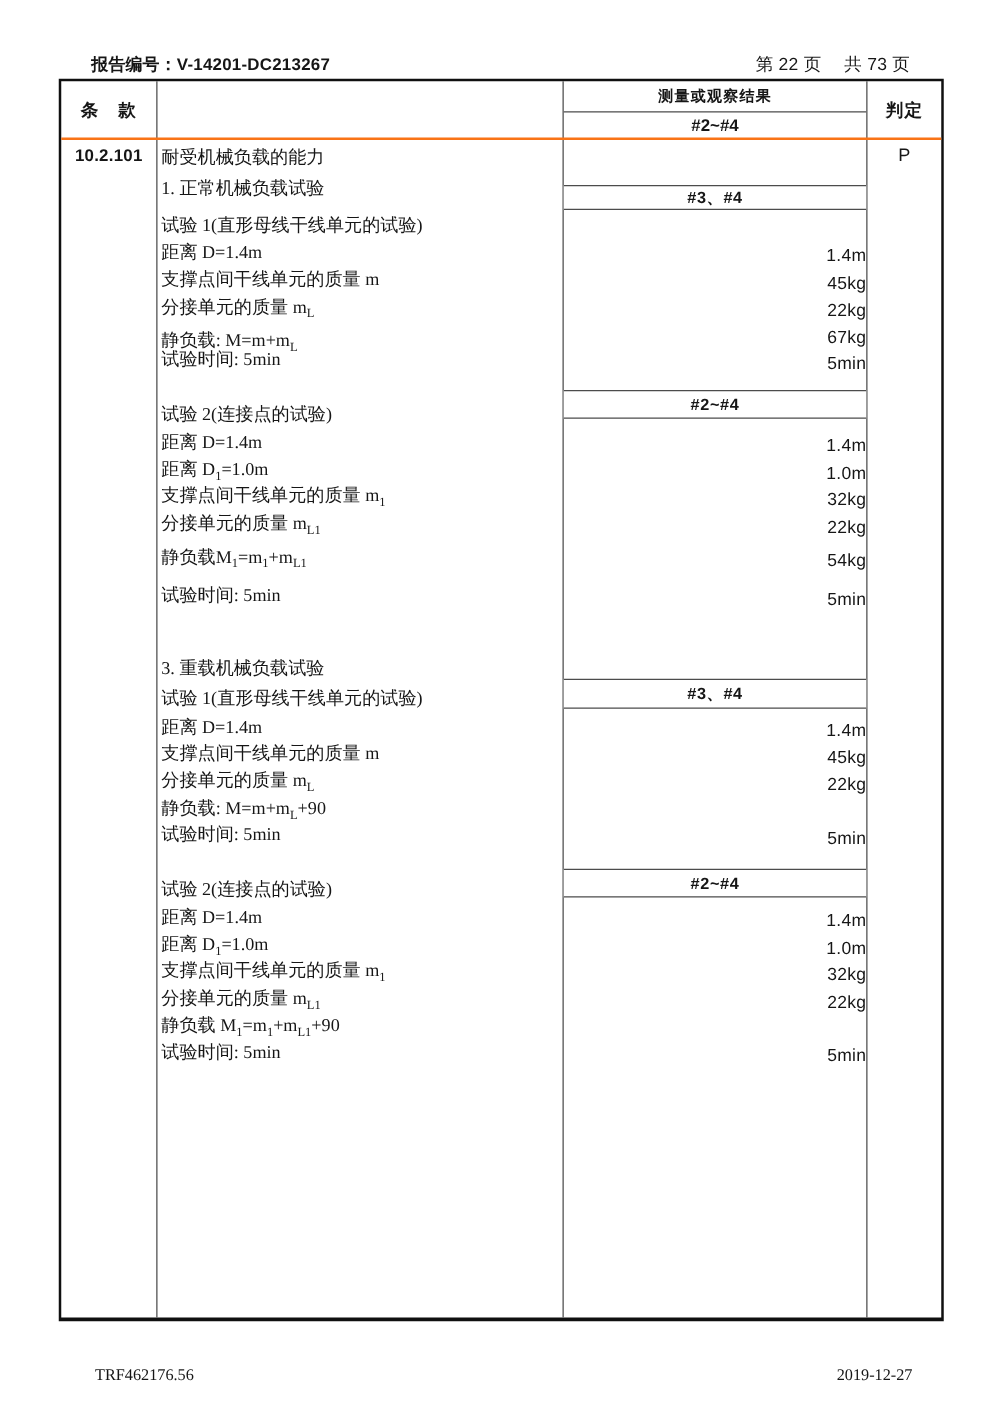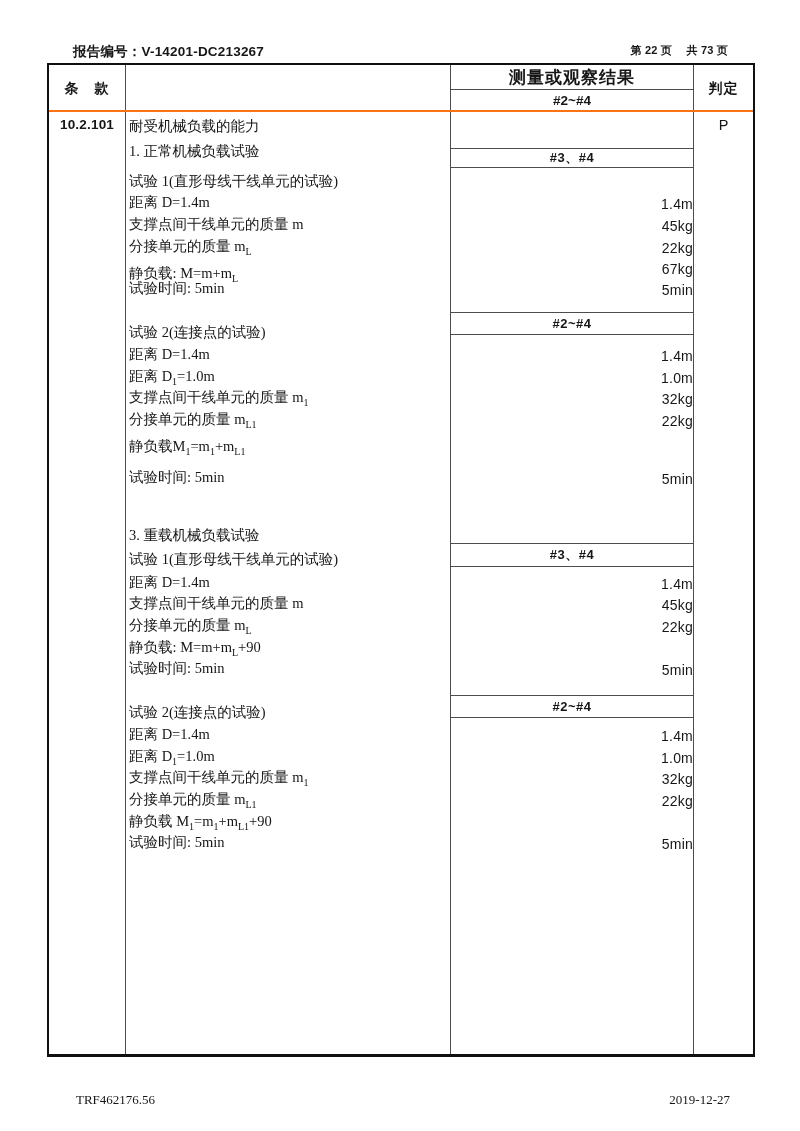--- a/index.html
+++ b/index.html
@@ -11,21 +11,21 @@
     color:#161616;
     overflow:hidden;
   }
   .page-header-line { position:absolute; top:43px; left:0; width:800px; height:18px;text-align:right; }
   .report-no {
     position:absolute; left:73px; top:0;
     font-size:13.5px; font-weight:700; letter-spacing:0.2px; white-space:nowrap;
   }
   .page-indicator {
     position:absolute; right:72px; top:0;
-    font-size:11px; font-weight:700; letter-spacing:0.2px; white-space:nowrap;
+    font-size:14px; font-weight:400; letter-spacing:0.2px; white-space:nowrap;
   }
 
   .report-table {
     position:absolute; left:47px; top:63px; width:708px; height:994px;
     border:2px solid #101010; border-bottom-width:3px; background:#fff;
   }
   .tbl-inner { position:absolute; inset:0; }
 
   .v-divider { position:absolute; top:0; bottom:0; width:1px; background:#4c4c4c; }
   .v1 { left:76px; } .v2 { left:401px; } .v3 { left:644px; }
@@ -38,21 +38,21 @@
     position:absolute; top:0; height:47px;
     display:flex; align-items:center; justify-content:center;
     font-size:14px; font-weight:700; letter-spacing:1px; white-space:nowrap;
   }
   .hc-clause { left:0; width:76px; }
   .hc-item { left:77px; width:324px; }
   .hc-verdict { left:645px; right:0; }
   .hc-result-top {
     position:absolute; left:402px; width:242px; top:0; height:24px;
     display:flex; align-items:center; justify-content:center;
-    font-size:17px; font-weight:700; letter-spacing:1px;
+    font-size:12px; font-weight:700; letter-spacing:1px;
   }
   .result-split-line { position:absolute; left:402px; width:242px; top:24px; height:1px; background:#4c4c4c; }
   .hc-result-sub {
     position:absolute; left:402px; width:242px; top:25px; height:21px;
     display:flex; align-items:center; justify-content:center;
     font-size:13.5px; font-weight:700;
   }
 
   .clause-no {
     position:absolute; left:0; top:52px; width:76px; text-align:center;
@@ -154,20 +154,21 @@
 
     <div class="res-val" style="top:130px">1.4m</div>
     <div class="res-val" style="top:152px">45kg</div>
     <div class="res-val" style="top:174px">22kg</div>
     <div class="res-val" style="top:195px">67kg</div>
     <div class="res-val" style="top:216px">5min</div>
     <div class="res-val" style="top:282px">1.4m</div>
     <div class="res-val" style="top:304px">1.0m</div>
     <div class="res-val" style="top:325px">32kg</div>
     <div class="res-val" style="top:347px">22kg</div>
+    <div class="res-val" style="top:374px">54kg</div>
     <div class="res-val" style="top:405px">5min</div>
     <div class="res-val" style="top:510px">1.4m</div>
     <div class="res-val" style="top:531px">45kg</div>
     <div class="res-val" style="top:553px">22kg</div>
     <div class="res-val" style="top:596px">5min</div>
     <div class="res-val" style="top:662px">1.4m</div>
     <div class="res-val" style="top:684px">1.0m</div>
     <div class="res-val" style="top:705px">32kg</div>
     <div class="res-val" style="top:727px">22kg</div>
     <div class="res-val" style="top:770px">5min</div>

